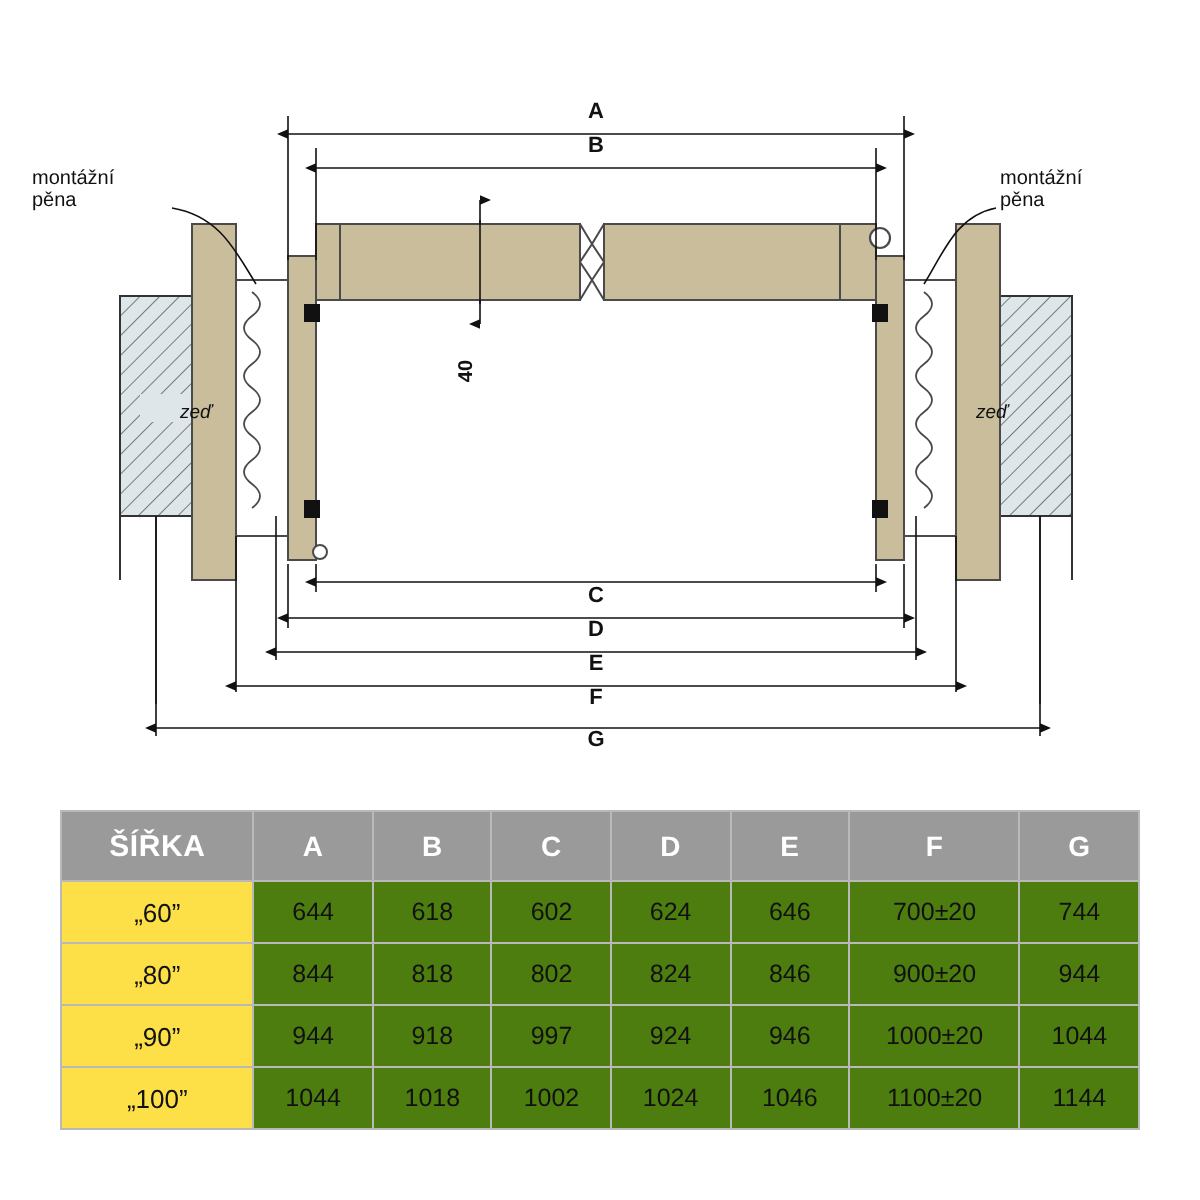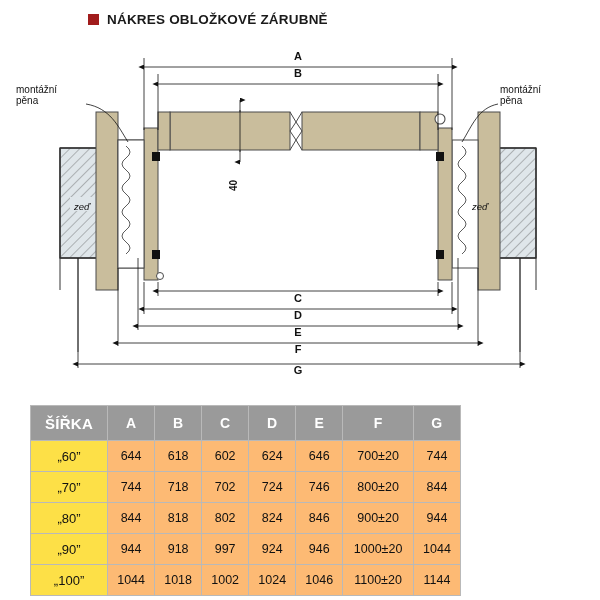--- a/index.html
+++ b/index.html
@@ -75,20 +75,21 @@
     white-space: nowrap;
   }
   #label-left  { left: 16px;  top: 84px;  text-align: left; }
   #label-right { left: 500px; top: 84px;  text-align: left; }
 
   .wall-label {
     position: absolute;
     font-size: 9.5px;
     font-style: italic;
     color: #111;
+    margin-left: 16px;
   }
   #wall-left  { left: 74px;  top: 201px; }
   #wall-right { left: 472px; top: 201px; }
 
   
   .dim-letter {
     position: absolute;
     font-size: 11px;
     font-weight: bold;
     color: #111;
@@ -106,21 +107,21 @@
 
   
   #table-wrap {
     position: absolute;
     left: 30px;
     top: 405px;
     width: 540px;
   }
   table {
     border-collapse: collapse;
-    width: 431px;
+    width: 540px;
     font-size: 12.5px;
   }
   th, td {
     border: 1px solid #b9b9b9;
     text-align: center;
     height: 30px;
     padding: 0;
     color: #111;
   }
   thead th {
@@ -128,42 +129,38 @@
     color: #ffffff;
     font-weight: bold;
     font-size: 14px;
     height: 34px;
     letter-spacing: 0.3px;
   }
   thead th.first-col {
     font-size: 15px;
   }
   tbody td {
-    background: #fdba74;
+    background: #4d7c0f;
     font-size: 12.5px;
   }
   tbody td.first-col {
     background: #fde047;
     font-weight: normal;
     font-size: 13px;
   }
   col.c0 { width: 100px; }
   col.c1, col.c2, col.c3, col.c4, col.c5 { width: 62px; }
   col.c6 { width: 88px; }
   col.c7 { width: 62px; }
 </style>
 </head>
 <body>
 
 <div id="page">
 
-  <div class="title-row">
-    <span class="title-marker"></span>
-    <span class="title-text">NÁKRES OBLOŽKOVÉ ZÁRUBNĚ</span>
-  </div>
 
   <div id="drawing">
 
     <svg width="600" height="395" viewBox="0 0 600 395">
       <defs>
         <pattern id="hatch" width="7" height="7" patternTransform="rotate(45)" patternUnits="userSpaceOnUse">
           <line x1="0" y1="0" x2="0" y2="7" stroke="#4a4a4a" stroke-width="0.7"></line>
         </pattern>
         <marker id="arrL" markerWidth="8" markerHeight="8" refX="7" refY="3" orient="auto">
           <path d="M7,0 L0,3 L7,6 z" fill="#111"></path>
@@ -346,30 +343,20 @@
           <td class="first-col">„60”</td>
           <td>644</td>
           <td>618</td>
           <td>602</td>
           <td>624</td>
           <td>646</td>
           <td>700±20</td>
           <td>744</td>
         </tr>
         <tr>
-          <td class="first-col">„70”</td>
-          <td>744</td>
-          <td>718</td>
-          <td>702</td>
-          <td>724</td>
-          <td>746</td>
-          <td>800±20</td>
-          <td>844</td>
-        </tr>
-        <tr>
           <td class="first-col">„80”</td>
           <td>844</td>
           <td>818</td>
           <td>802</td>
           <td>824</td>
           <td>846</td>
           <td>900±20</td>
           <td>944</td>
         </tr>
         <tr>

